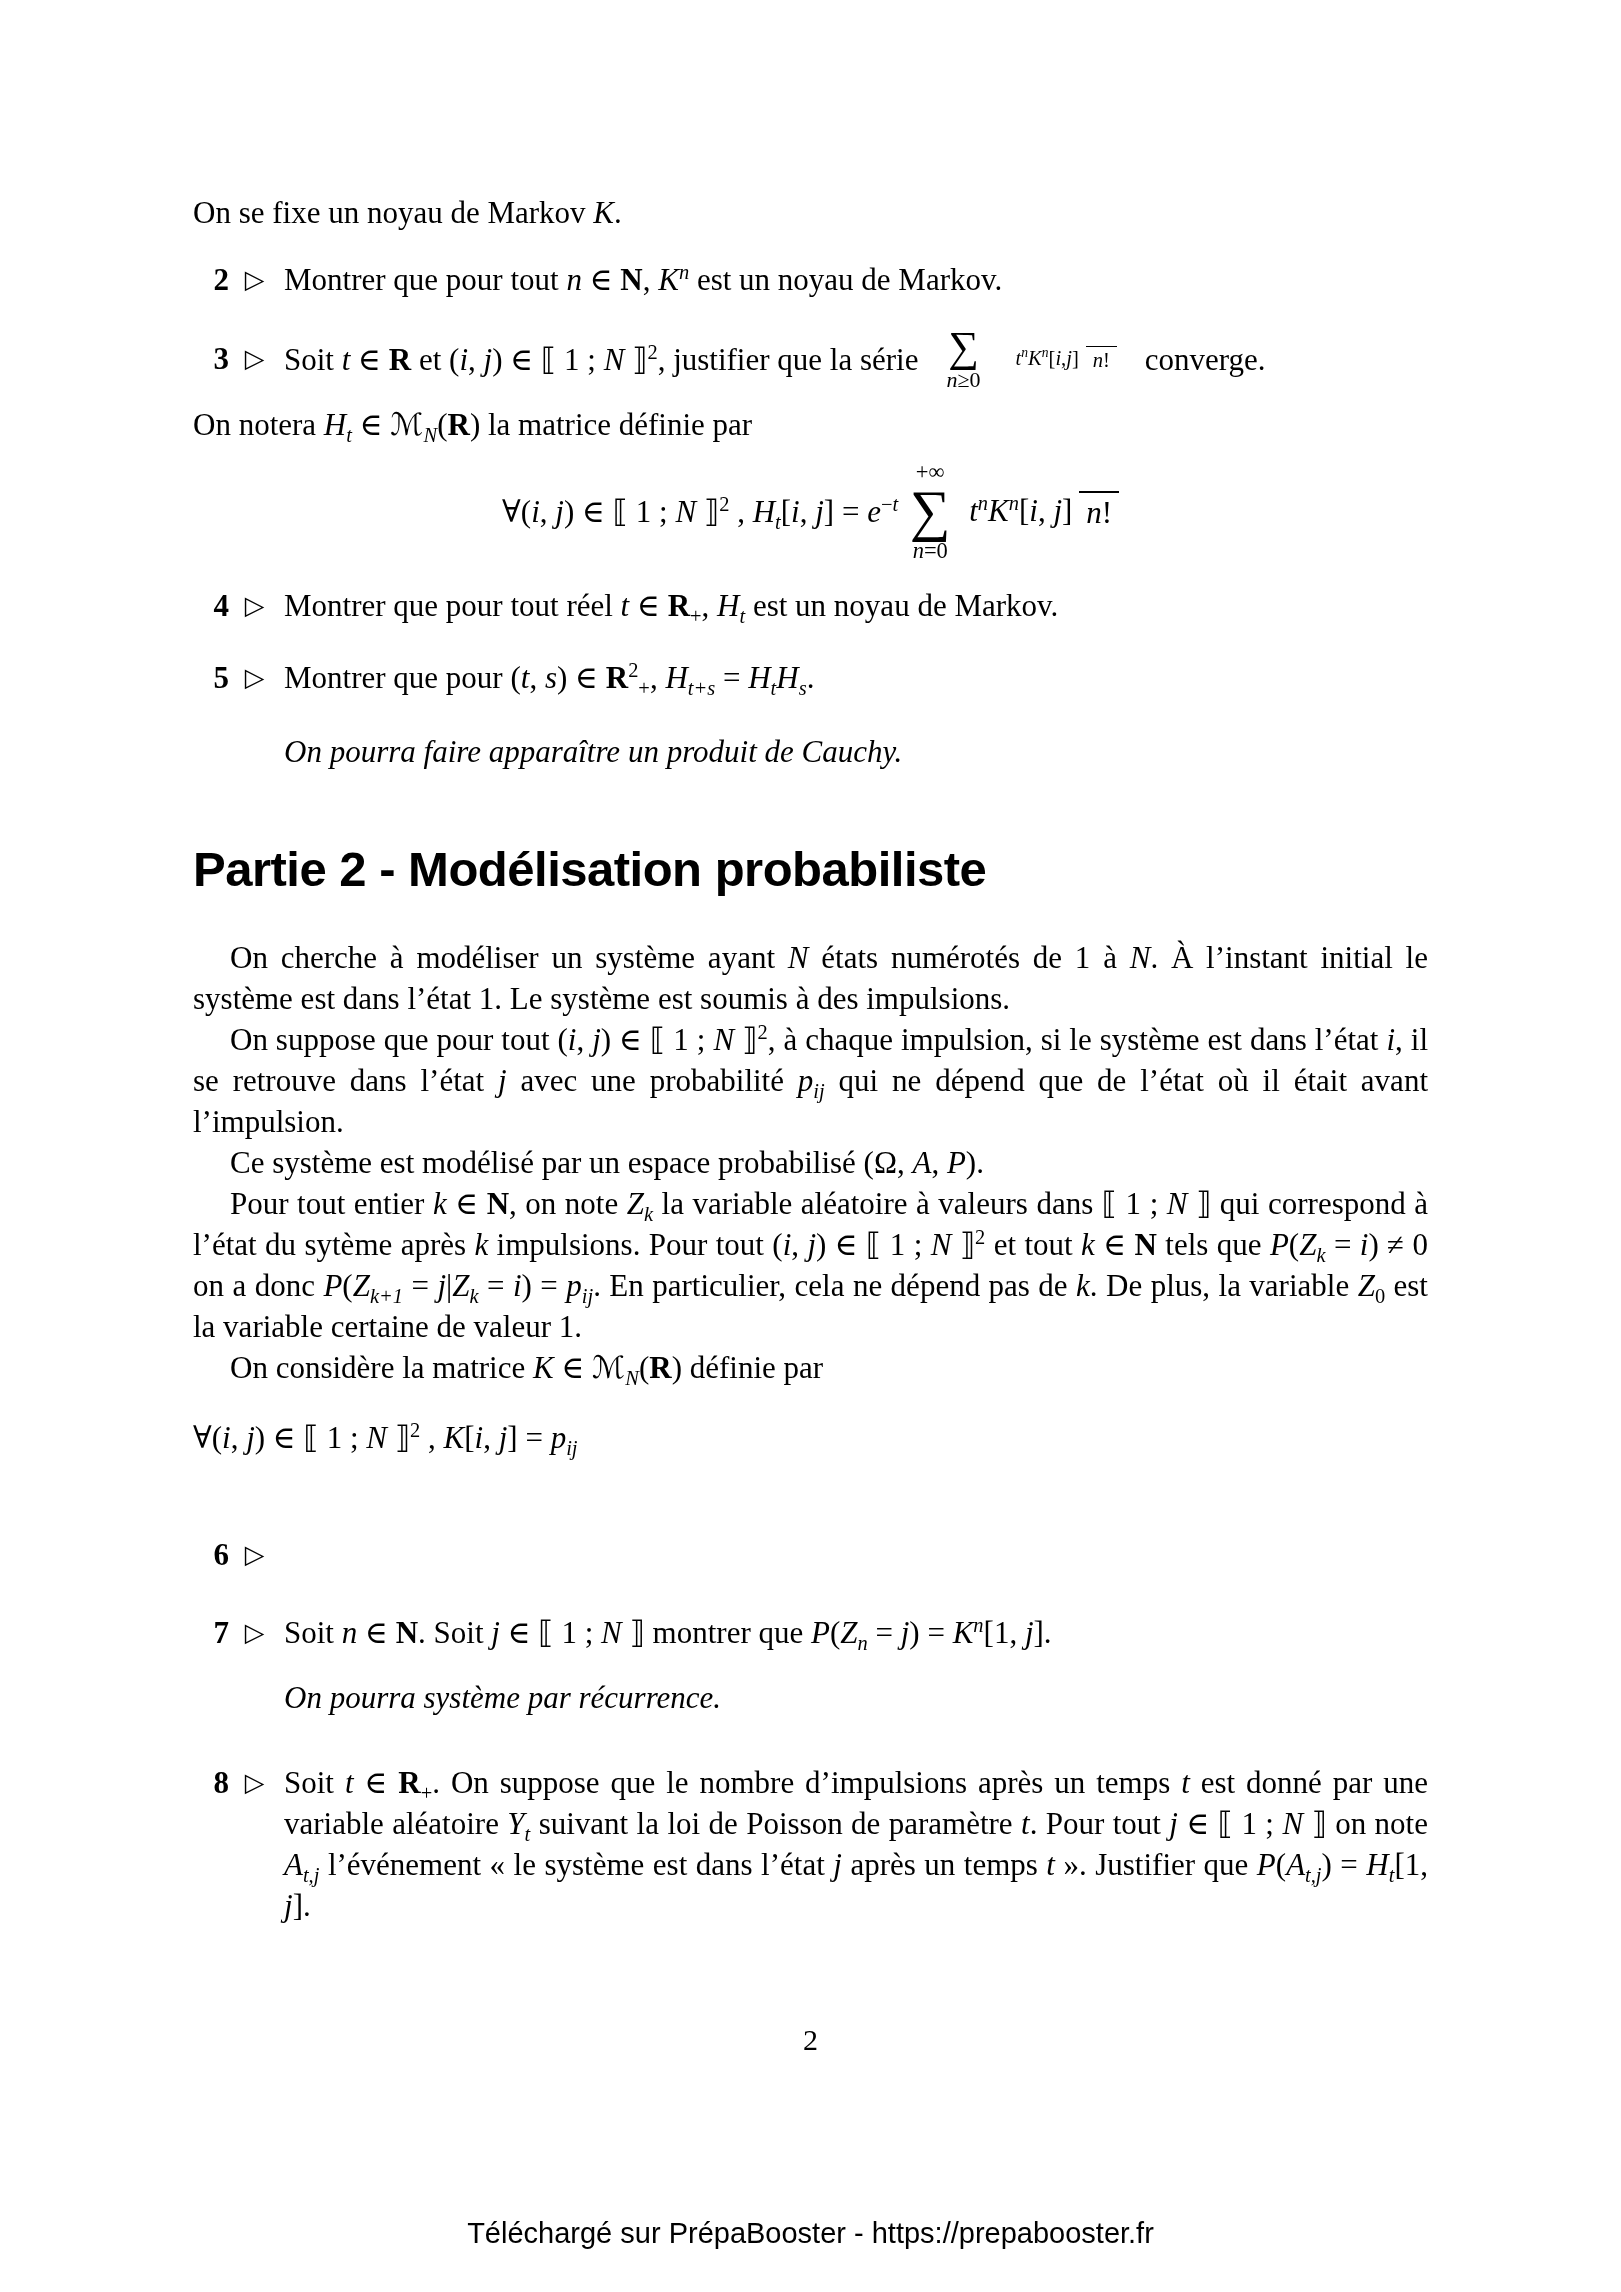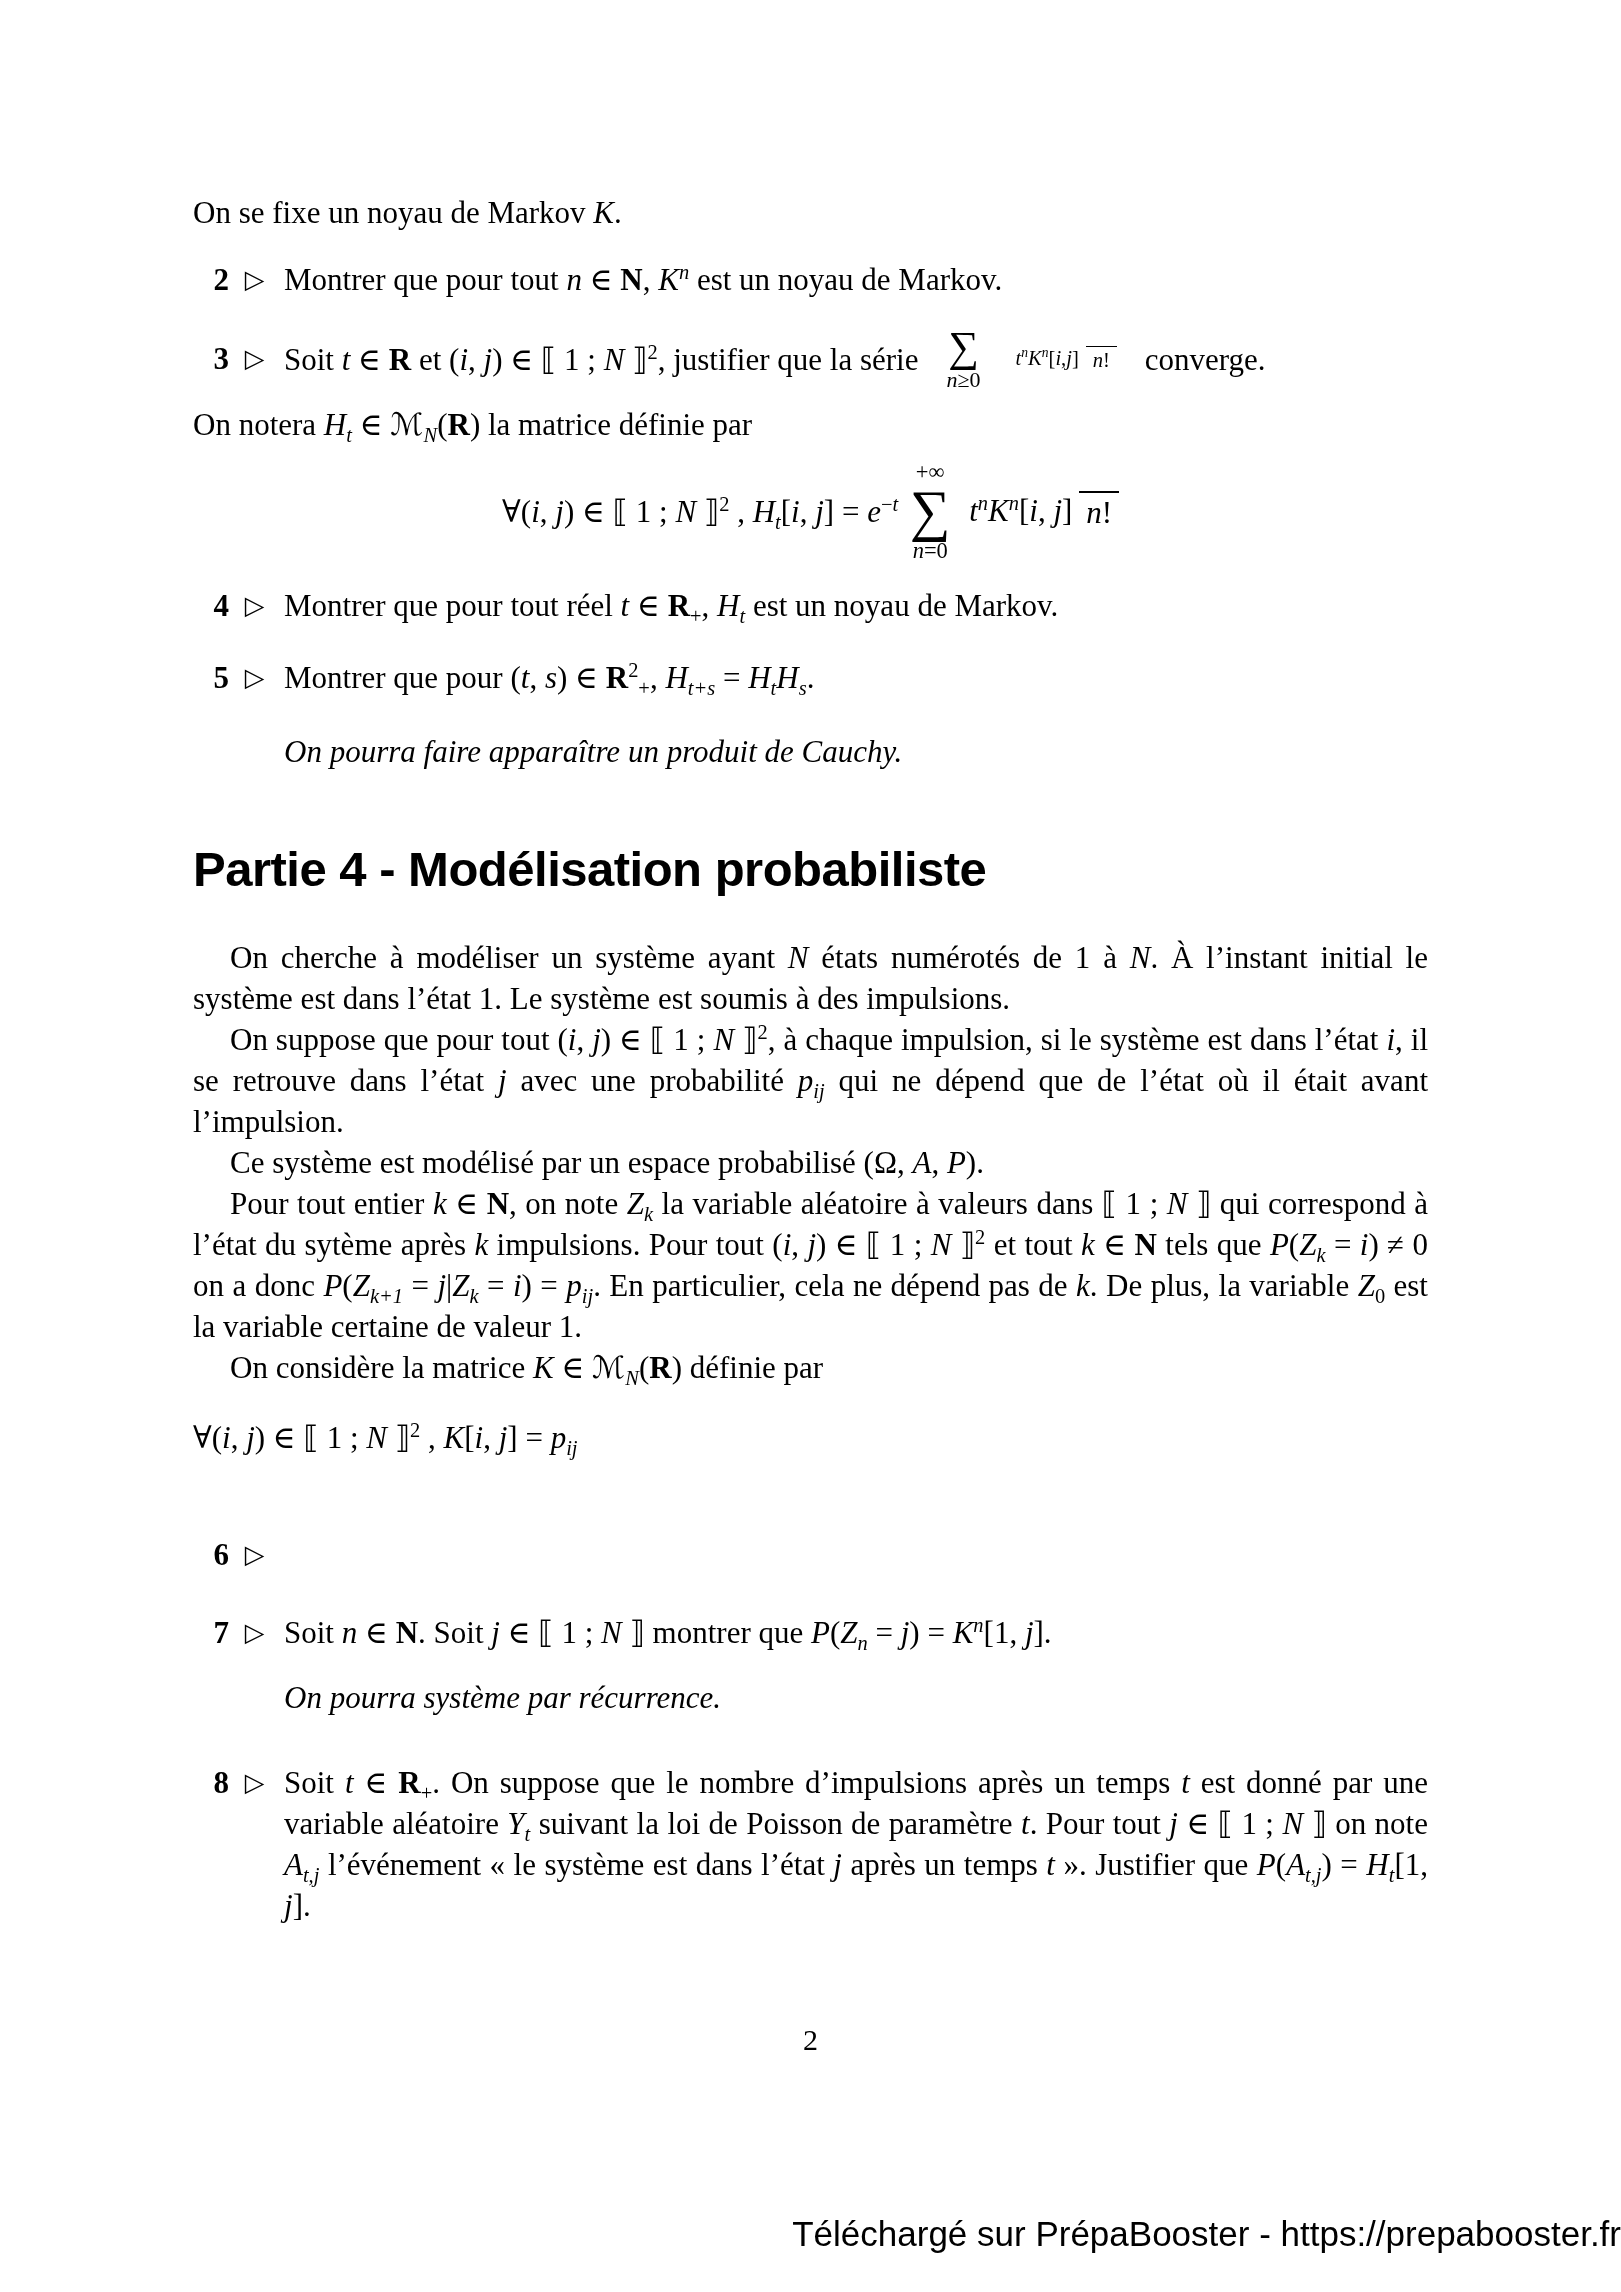--- a/index.html
+++ b/index.html
@@ -74,23 +74,23 @@
   .mt-q7      { margin-top:35px; }
   .mt-hint2   { margin-top:21.6px; }
   .mt-q8      { margin-top:44px; }
 
   .page-number {
     position:absolute; left:0; top:2019px; width:1621px;
     text-align:center; font-size:30px;
   }
   .page-footer {
     position:absolute; left:0; top:2213px; width:1621px;
-    text-align:right;
+    text-align:center;
     font-family:"Liberation Sans","DejaVu Sans",sans-serif;
-    font-size:35px;
+    font-size:29px;
   }
 </style>
 </head>
 <body>
 
 <div class="sheet">
 
   <p class="line mt-intro">On se fixe un noyau de Markov <i>K</i>.</p>
 
   <div class="question mt-q2">
@@ -146,21 +146,21 @@
   <div class="question mt-q5">
     <span class="qlabel">
       <span class="qnum">5</span>
       <span class="qmark">▷</span>
     </span>
     <div class="qtext">Montrer que pour (<i>t</i>, <i>s</i>) ∈ <b>R</b><sup>2</sup><sub>+</sub>, <i>H<sub>t+s</sub></i> = <i>H<sub>t</sub>H<sub>s</sub></i>.</div>
   </div>
 
   <p class="hint mt-hint1">On pourra faire apparaître un produit de Cauchy.</p>
 
-  <h1 class="part-title">Partie 4 - Modélisation probabiliste</h1>
+  <h1 class="part-title">Partie 2 - Modélisation probabiliste</h1>
 
   <p class="para mt-paras">On cherche à modéliser un système ayant <i>N</i> états numérotés de 1 à <i>N</i>. À l’instant initial le système est dans l’état 1. Le système est soumis à des impulsions.</p>
   <p class="para">On suppose que pour tout (<i>i</i>, <i>j</i>) ∈ ⟦ 1 ; <i>N</i> ⟧<sup>2</sup>, à chaque impulsion, si le système est dans l’état <i>i</i>, il se retrouve dans l’état <i>j</i> avec une probabilité <i>p<sub>ij</sub></i> qui ne dépend que de l’état où il était avant l’impulsion.</p>
   <p class="para">Ce système est modélisé par un espace probabilisé (Ω, <i>A</i>, <i>P</i>).</p>
   <p class="para">Pour tout entier <i>k</i> ∈ <b>N</b>, on note <i>Z<sub>k</sub></i> la variable aléatoire à valeurs dans ⟦ 1 ; <i>N</i> ⟧ qui correspond à l’état du sytème après <i>k</i> impulsions. Pour tout (<i>i</i>, <i>j</i>) ∈ ⟦ 1 ; <i>N</i> ⟧<sup>2</sup> et tout <i>k</i> ∈ <b>N</b> tels que <i>P</i>(<i>Z<sub>k</sub></i> = <i>i</i>) ≠ 0 on a donc <i>P</i>(<i>Z<sub>k+1</sub></i> = <i>j</i>|<i>Z<sub>k</sub></i> = <i>i</i>) = <i>p<sub>ij</sub></i>. En particulier, cela ne dépend pas de <i>k</i>. De plus, la variable <i>Z</i><sub>0</sub> est la variable certaine de valeur 1.</p>
   <p class="para">On considère la matrice <i>K</i> ∈ ℳ<sub><i>N</i></sub>(<b>R</b>) définie par</p>
 
   <p class="eq-simple mt-eq2">∀(<i>i</i>, <i>j</i>) ∈ ⟦ 1 ; <i>N</i> ⟧<sup>2</sup> , <i>K</i>[<i>i</i>, <i>j</i>] = <i>p<sub>ij</sub></i></p>
 
   <div class="question mt-q6">

